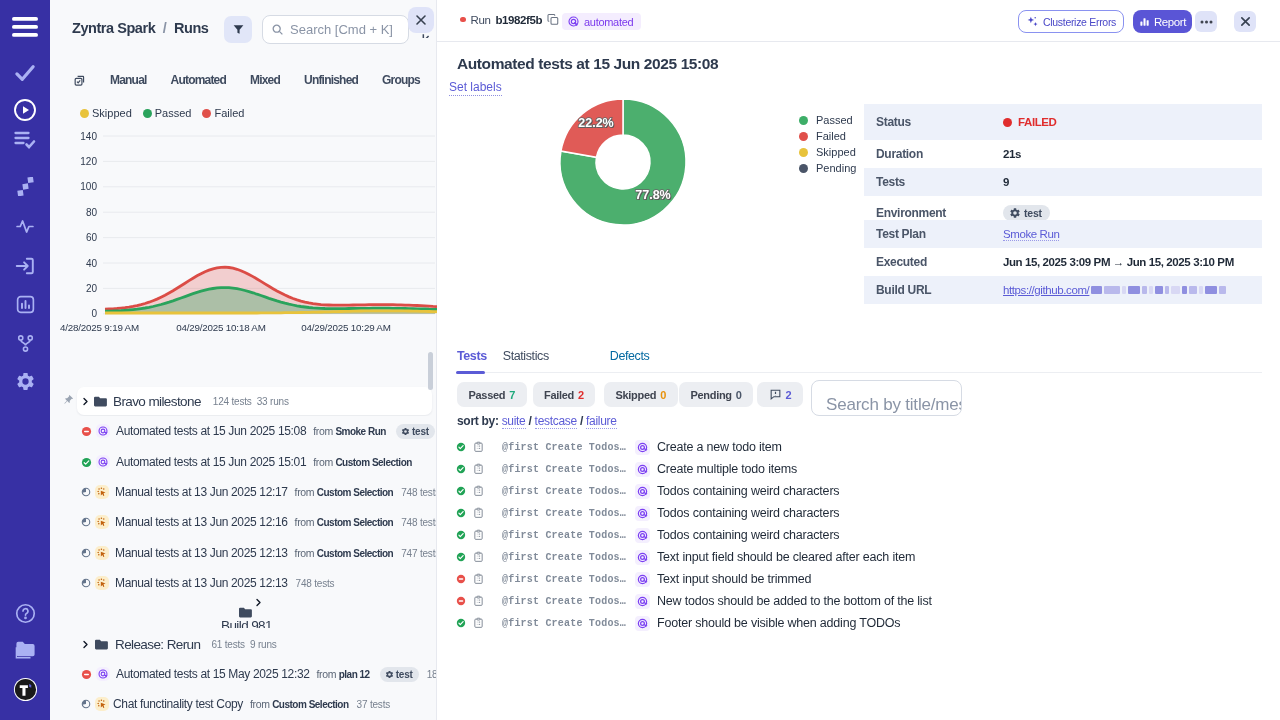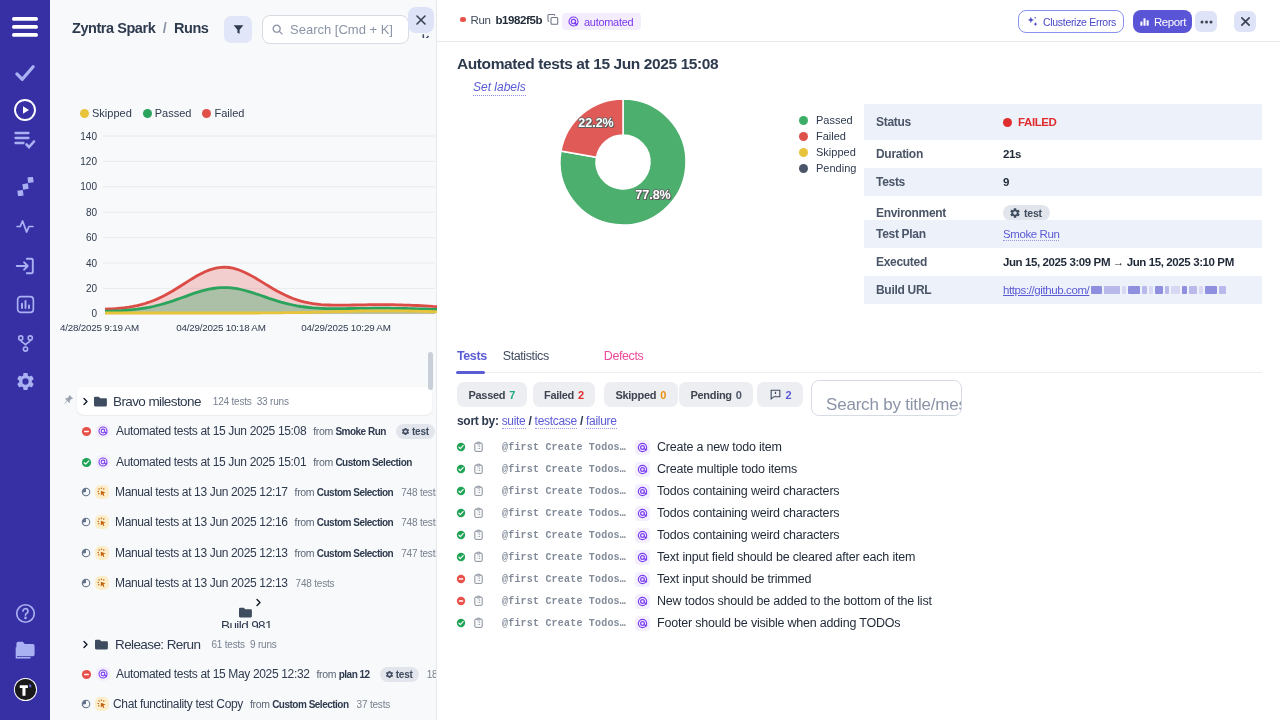--- a/index.html
+++ b/index.html
@@ -41,21 +41,21 @@
 
 #main { left:437px; top:0; width:843px; height:720px; background:#fff; }
 #topbar { position:absolute; left:0; top:0; width:100%; height:42px; border-bottom:1px solid #e7e9ef; }
 #runlab { position:absolute; left:23px; top:13px; display:flex; align-items:center; font-size:11.5px; letter-spacing:-0.4px; color:#3f4b5f; gap:5px;}
 #autopill { position:absolute; left:125px; top:13px; height:17px; background:#f4edfe; border-radius:4px; display:flex; align-items:center; padding:0 8px 0 5px; gap:4px; color:#7c3aed; font-size:11px; letter-spacing:-0.3px; }
 #clust { position:absolute; left:581px; top:10px; width:106px; height:23px; border:1px solid #8a92f0; border-radius:8px; background:#fff; color:#4a48c8; font-size:10.5px; letter-spacing:-0.3px; display:flex; align-items:center; justify-content:center; gap:4px; white-space:nowrap;}
 #repbtn { position:absolute; left:696px; top:10px; width:59px; height:23px; background:#5a55d6; border-radius:8px; color:#fff; font-size:11.5px; letter-spacing:-0.4px; display:flex; align-items:center; justify-content:center; gap:4px;}
 #dots { position:absolute; left:758px; top:11px; width:22px; height:21px; background:#dfe3f8; border-radius:6px; color:#3f4b5f; display:flex; align-items:center; justify-content:center; font-weight:bold; font-size:11px; letter-spacing:0.5px;}
 #mclose { position:absolute; left:797px; top:11px; width:22px; height:21px; background:#dfe3f8; border-radius:6px; color:#3f4b5f; display:flex; align-items:center; justify-content:center; font-size:15px;}
 #mtitle { position:absolute; left:20px; top:55px; font-size:15.5px; font-weight:bold; color:#2e3a4e; letter-spacing:-0.4px;}
-#setlab { position:absolute; left:36px; top:80px; font-size:12px; color:#5b5bd6; border-bottom:1px dotted #8f8fe0; padding-bottom:1px;font-style:italic;}
+#setlab { position:absolute; left:12px; top:80px; font-size:12px; color:#5b5bd6; border-bottom:1px dotted #8f8fe0; padding-bottom:1px;}
 
 .dleg { position:absolute; left:362px; font-size:11px; color:#2e3a4e; display:flex; align-items:center; gap:5px;}
 
 .itab { position:absolute; left:427px; width:398px; font-size:13px; }
 .irow { display:flex; align-items:center; }
 .irow .lab { width:139px; padding-left:12px; color:#4a5568; font-weight:bold; font-size:12px; letter-spacing:-0.3px; flex-shrink:0;}
 .irow .val { color:#1f2937; font-weight:bold; white-space:nowrap; font-size:11.5px; letter-spacing:-0.4px; }
 .odd { background:#edf1fa; }
 
 #ttabs { position:absolute; left:20px; top:349px; font-size:12.5px; letter-spacing:-0.4px; color:#3f4b5f; display:flex; gap:16px; font-weight:bold;}
@@ -173,20 +173,34 @@
             <path d="M15.5 15.5 21 21"></path>
           </svg>Search [Cmd + K]</div>
       <div id="lclose">
           <svg width="12" height="12" viewBox="0 0 12 12" stroke="#374151" stroke-width="1.6" stroke-linecap="round">
             <path d="M2 2l8 8M10 2l-8 8"></path>
           </svg>
         </div>
       <div id="lsub"><svg style="margin-top:-9px" width="14" height="14" viewBox="0 0 24 24" fill="none" stroke="#3f4b5f" stroke-width="2.6">
             <path d="M4 4v16M20 12H8m0 0 5-5m-5 5 5 5"></path>
           </svg></div>
+    </div>
+    <div id="ltabs">
+      <span style="margin:0 12px 0 23px; display:flex;">
+          <svg width="13" height="13" viewBox="0 0 24 24" fill="none" stroke="#3f4b5f" stroke-width="2.2">
+            <path d="M8.5 4.5h10a1 1 0 0 1 1 1v10"></path>
+            <rect x="4" y="8" width="12.5" height="12.5" rx="2"></rect>
+            <path d="m7.3 14 2.2 2.2 3.8-4.5"></path>
+          </svg>
+        </span>
+      <span class="t">Manual</span>
+        <span class="t">Automated</span>
+        <span class="t">Mixed</span>
+        <span class="t">Unfinished</span>
+        <span class="t" style="margin-right:0">Groups</span>
     </div>
     <div id="lchart">
       <div id="legend">
         <span><span class="ld" style="background:#e8c33c"></span>Skipped</span>
         <span><span class="ld" style="background:#2aa35c"></span>Passed</span>
         <span><span class="ld" style="background:#e0504a"></span>Failed</span>
       </div>
       <svg id="areachart" width="387" height="225" viewBox="0 0 387 225" style="position:absolute;top:20px;left:0;">
           <line x1="53" x2="385" y1="16" y2="16" stroke="#e8eaee" stroke-width="1"></line>
           <text x="47" y="19.5" text-anchor="end" font-size="10" fill="#2e3a4e">140</text>
@@ -530,21 +544,21 @@
         </div>
       <div class="irow odd" style="height:28px">
           <div class="lab">Build URL</div>
           <div class="val" style="color:#5b5bd6;font-weight:normal;text-decoration:underline;">https://github.com/<span id="censor"><span style="display:inline-block;width:11px;height:8px;background:#8f8fe0;margin-left:2px;border-radius:1px;"></span><span style="display:inline-block;width:16px;height:8px;background:#b9b9ec;margin-left:2px;border-radius:1px;"></span><span style="display:inline-block;width:4px;height:8px;background:#d8d8f4;margin-left:2px;border-radius:1px;"></span><span style="display:inline-block;width:12px;height:8px;background:#8f8fe0;margin-left:2px;border-radius:1px;"></span><span style="display:inline-block;width:5px;height:8px;background:#b9b9ec;margin-left:2px;border-radius:1px;"></span><span style="display:inline-block;width:4px;height:8px;background:#d8d8f4;margin-left:2px;border-radius:1px;"></span><span style="display:inline-block;width:8px;height:8px;background:#8f8fe0;margin-left:2px;border-radius:1px;"></span><span style="display:inline-block;width:4px;height:8px;background:#b9b9ec;margin-left:2px;border-radius:1px;"></span><span style="display:inline-block;width:9px;height:8px;background:#d8d8f4;margin-left:2px;border-radius:1px;"></span><span style="display:inline-block;width:5px;height:8px;background:#8f8fe0;margin-left:2px;border-radius:1px;"></span><span style="display:inline-block;width:8px;height:8px;background:#b9b9ec;margin-left:2px;border-radius:1px;"></span><span style="display:inline-block;width:4px;height:8px;background:#d8d8f4;margin-left:2px;border-radius:1px;"></span><span style="display:inline-block;width:12px;height:8px;background:#8f8fe0;margin-left:2px;border-radius:1px;"></span><span style="display:inline-block;width:7px;height:8px;background:#b9b9ec;margin-left:2px;border-radius:1px;"></span></span></div>
         </div>
     </div>
 
     <div id="ttabs">
         <span style="color:#5b5bd6">Tests</span>
         <span style="font-weight:normal;color:#3f4b5f">Statistics</span>
-        <span style="font-weight:normal;color:#ec4899;margin-left:3px;padding-left:36px;">Defects</span>
+        <span style="font-weight:normal;color:#0369a1;margin-left:9px;padding-left:36px;">Defects</span>
       </div>
     <div id="tunder"></div>
     <div id="tunder2"></div>
 
     <div class="fpill" style="left:20px">Passed <span style="color:#1fa97c">7</span></div>
     <div class="fpill" style="left:95.5px">Failed <span style="color:#e02d2d">2</span></div>
     <div class="fpill" style="left:167px">Skipped <span style="color:#e8920c">0</span></div>
     <div class="fpill" style="left:242px">Pending <span style="color:#4a5568">0</span></div>
     <div class="fpill" style="left:320px">
         <svg width="13" height="13" viewBox="0 0 24 24" fill="none" stroke="#3f4b5f" stroke-width="2">

